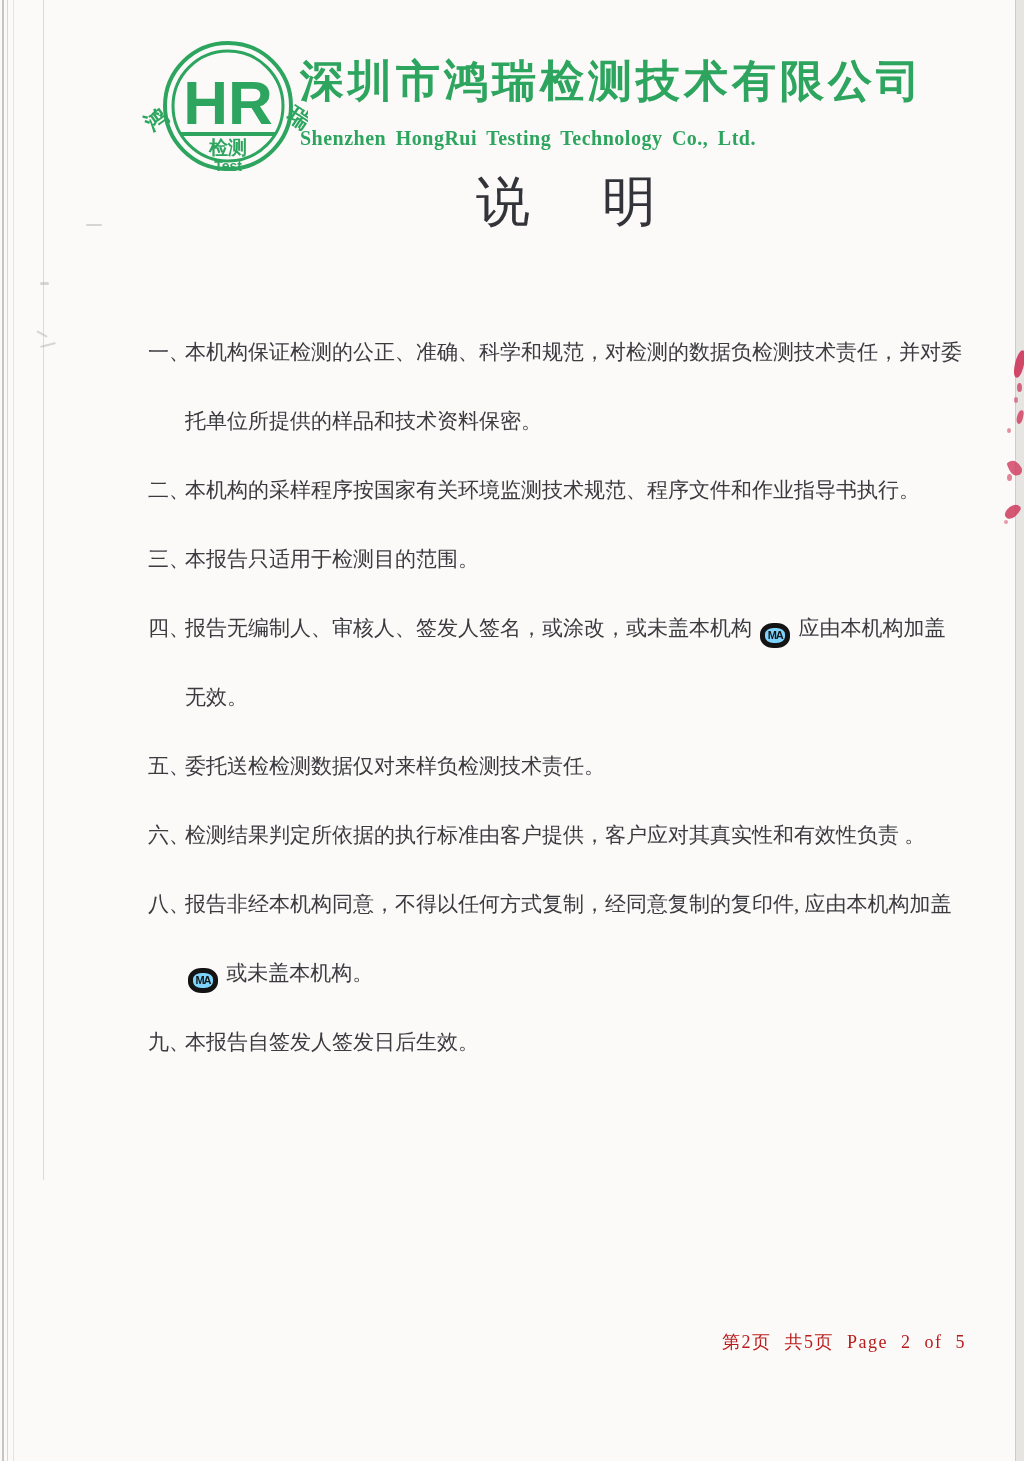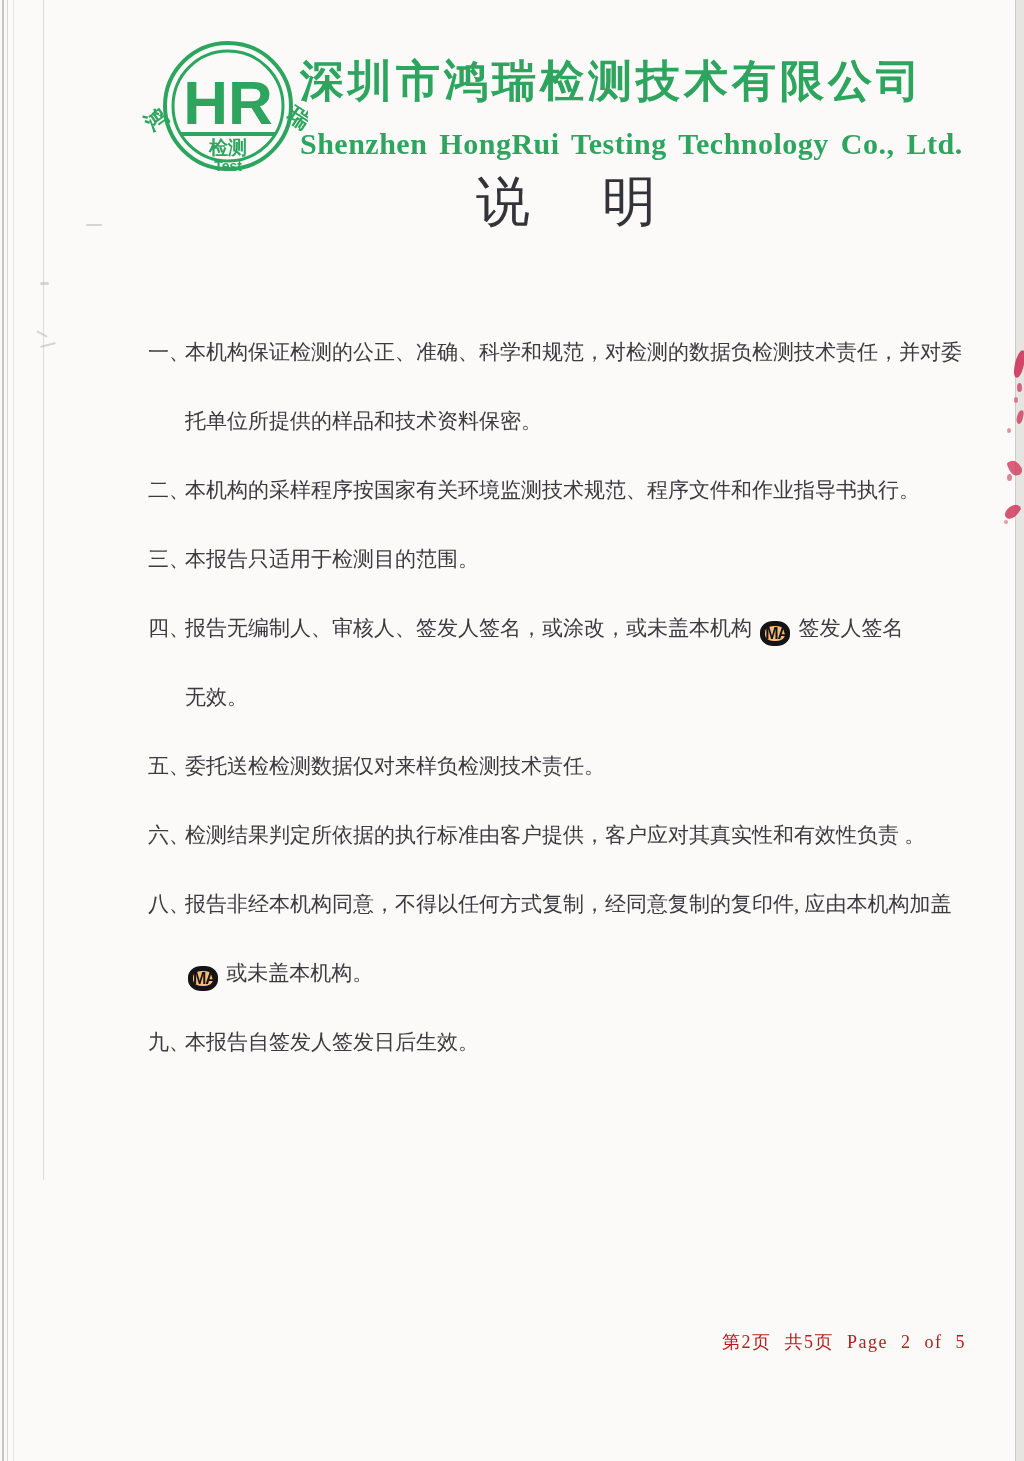--- a/index.html
+++ b/index.html
@@ -36,43 +36,43 @@
   .ink9 { right:16px; top:520px; width:4px;  height:4px;  border-radius:50%; opacity:.5; }
 
   
   .logo { position:absolute; left:140px; top:36px; }
   .header-text { position:absolute; left:300px; top:52px; width:612px; text-align:left; }
   .company-cn {
     font-size:44px; font-weight:bold; color:#2da55f;
     letter-spacing:4px; white-space:nowrap;
   }
   .company-en {
-    font-size:30px; font-weight:bold; color:#2da55f;
+    font-size:20px; font-weight:bold; color:#2da55f;
     margin-top:16px; letter-spacing:.5px; word-spacing:4px; white-space:nowrap;
   }
   .doc-title {
     position:absolute; left:476px; top:166px;
     display:flex; gap:72px;
     font-size:54px; color:#33343a; font-weight:500;
   }
 
   
   .notes {
     position:absolute; left:148px; top:318px; width:840px;
     font-size:21px; line-height:69px; color:#3b3b40;
   }
   .note { padding-left:37px; }
   .note .num { display:inline-block; width:37px; margin-left:-37px; }
   .ma-badge {
     display:inline-block; box-sizing:border-box;
     width:30px; height:25px;
     border:5px solid #141414; border-radius:45%;
-    background:#fdba74; color:#141414;
+    background:#7dd3fc; color:#141414;
     font-family:"Liberation Sans","DejaVu Sans",sans-serif;
-    font-weight:bold; font-size:16px; line-height:15px;
+    font-weight:bold; font-size:11px; line-height:15px;
     text-align:center; letter-spacing:-1px;
     vertical-align:-4px; margin:4px 3px;
   }
 
   
   .footer {
     position:absolute; right:58px; top:1330px;
     font-size:18px; color:#b91c1c;
     letter-spacing:1.5px; word-spacing:7px; white-space:nowrap;
   }
@@ -124,21 +124,21 @@
     <span>明</span>
   </div>
 
   <div class="notes">
     <div class="note"><span class="num">一、</span><span class="note-body"><span>本机构保证检测的公正、准确、科学和规范，对检测的数据负检测技术责任，并对委</span><br><span>托单位所提供的样品和技术资料保密。</span></span></div>
 
     <div class="note"><span class="num">二、</span><span class="note-body"><span>本机构的采样程序按国家有关环境监测技术规范、程序文件和作业指导书执行。</span></span></div>
 
     <div class="note"><span class="num">三、</span><span class="note-body"><span>本报告只适用于检测目的范围。</span></span></div>
 
-    <div class="note"><span class="num">四、</span><span class="note-body"><span>报告无编制人、审核人、签发人签名，或涂改，或未盖本机构 </span><span class="ma-badge">MA</span><span> 签发人签名</span><br><span>无效。</span></span></div>
+    <div class="note"><span class="num">四、</span><span class="note-body"><span>报告无编制人、审核人、签发人签名，或涂改，或未盖本机构 </span><span class="ma-badge">MA</span><span> 应由本机构加盖</span><br><span>无效。</span></span></div>
 
     <div class="note"><span class="num">五、</span><span class="note-body"><span>委托送检检测数据仅对来样负检测技术责任。</span></span></div>
 
     <div class="note"><span class="num">六、</span><span class="note-body"><span>检测结果判定所依据的执行标准由客户提供，客户应对其真实性和有效性负责 。</span></span></div>
 
 
     <div class="note"><span class="num">八、</span><span class="note-body"><span>报告非经本机构同意，不得以任何方式复制，经同意复制的复印件, 应由本机构加盖</span><br><span class="ma-badge">MA</span><span> 或未盖本机构。</span></span></div>
 
     <div class="note"><span class="num">九、</span><span class="note-body"><span>本报告自签发人签发日后生效。</span></span></div>
   </div>

